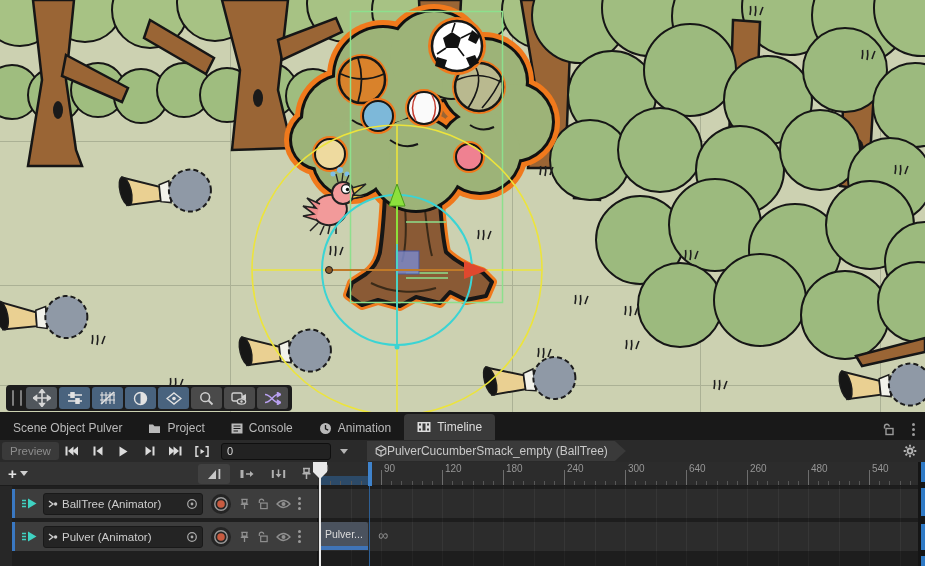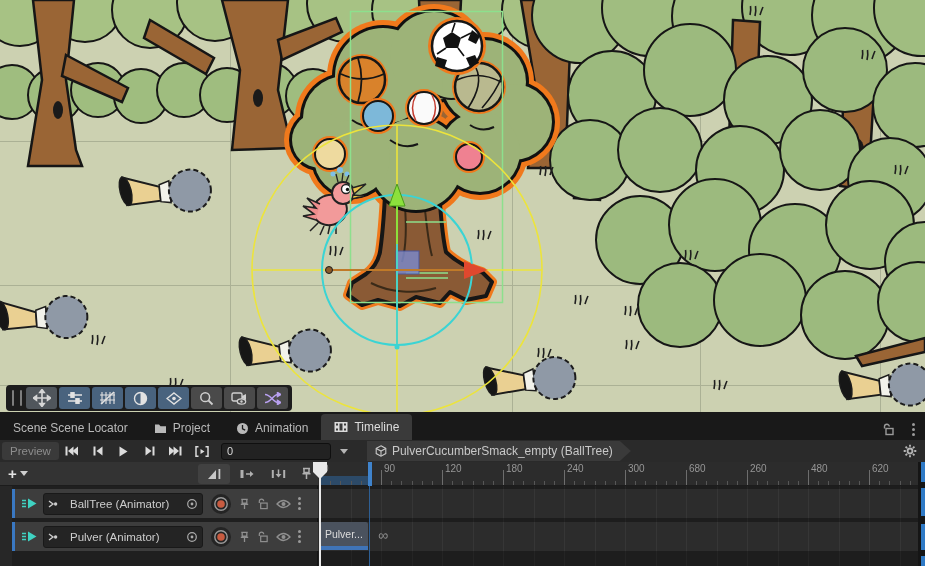--- a/index.html
+++ b/index.html
@@ -26,21 +26,21 @@
   
   #controls{position:absolute;left:0;top:440px;width:925px;height:22px;background:#2a2a2a;
     display:flex;align-items:center;border-bottom:1px solid #1c1c1c;}
   #preview-btn{margin-left:2px;height:18px;padding:0 8px;background:#3a3a3a;border-radius:3px;
     color:#8d8d8d;font-size:11.5px;display:flex;align-items:center;}
   .trbtn{width:26px;height:18px;display:flex;align-items:center;justify-content:center;border-radius:3px;}
   #frame-field{width:98px;height:15px;margin-left:6px;background:#222;border:1px solid #0f0f0f;
     border-radius:3px;color:#d8d8d8;font-size:11px;padding:0 5px;font-family:"Liberation Sans",sans-serif;}
   .caret-down{width:0;height:0;border-left:4px solid transparent;border-right:4px solid transparent;
     border-top:5px solid #b5b5b5;}
-  #breadcrumb{margin-left:10px;height:20px;display:flex;align-items:center;gap:5px;background:#3a3a3a;
+  #breadcrumb{margin-left:10px;height:20px;display:flex;align-items:center;background:#3a3a3a;
     padding:0 18px 0 8px;color:#c8c8c8;font-size:12px;white-space:nowrap;
     clip-path:polygon(0 0,calc(100% - 11px) 0,100% 50%,calc(100% - 11px) 100%,0 100%);}
   #gear-btn{margin-left:auto;margin-right:8px;}
   
   #options-row{position:absolute;left:0;top:462px;width:318px;height:24px;background:#333;
     display:flex;align-items:center;border-bottom:1px solid #1c1c1c;box-sizing:border-box;}
   #add-btn{margin-left:8px;display:flex;align-items:center;gap:3px;color:#e3e3e3;
     font-size:15px;font-weight:bold;}
   #add-btn .caret-down{border-top-color:#cfcfcf;}
   .obtn{height:20px;width:32px;display:flex;align-items:center;justify-content:center;border-radius:3px;}
@@ -51,21 +51,21 @@
   .tick-major{position:absolute;bottom:0;width:1px;height:15px;background:#6d6d6d;}
   .tick-label{position:absolute;top:1px;font-size:10px;color:#969696;}
   #ruler-range{position:absolute;bottom:0;height:9px;background:#2c4a68;}
   
   #track-headers{position:absolute;left:0;top:486px;width:318px;height:80px;background:#1f1f1f;
     border-right:1px solid #141414;box-sizing:border-box;}
   .track-row{position:absolute;left:12px;width:306px;height:29px;background:#3d3d3d;
     display:flex;align-items:center;}
   .track-blue{width:3px;height:29px;background:#3a78c2;margin-right:6px;}
   .binding{height:20px;flex:0 0 150px;background:#242424;border:1px solid #191919;border-radius:3px;
-    display:flex;align-items:center;gap:12px;padding:0 4px;color:#cccccc;font-size:11.5px;}
+    display:flex;align-items:center;gap:4px;padding:0 4px;color:#cccccc;font-size:11.5px;}
   .binding .lbl{flex:1;white-space:nowrap;overflow:hidden;}
   .rec-btn{width:20px;height:20px;border-radius:50%;background:#242424;margin-left:8px;
     display:flex;align-items:center;justify-content:center;}
   .row-icons{display:flex;align-items:center;gap:7px;margin-left:8px;}
   .kebab{display:flex;flex-direction:column;gap:2px;margin-left:7px;}
   .kebab i{width:3px;height:3px;border-radius:50%;background:#9a9a9a;}
   #track-rail{position:absolute;left:0;top:0;width:12px;height:80px;background:#272727;}
   #track-content{position:absolute;left:318px;top:486px;width:600px;height:80px;background:#2c2c2c;}
   #content-grid{position:absolute;inset:0;
     background-image:repeating-linear-gradient(90deg,#363636 0 1px,transparent 1px 30.5px);
@@ -418,27 +418,34 @@
           <path d="M1,2.5 C7,2.5 9,10.5 14,10.5 M1,10.5 C7,10.5 9,2.5 14,2.5" fill="none"></path>
           <polygon points="13.5,0.5 17,2.5 13.5,4.5"></polygon>
             <polygon points="13.5,8.5 17,10.5 13.5,12.5"></polygon>
         </g>
         </svg>
     </div>
   </div>
 
   <div id="tabbar">
     <div class="tab">
-      <span>Scene Scene Locator</span>
+      <span>Scene Object Pulver</span>
     </div>
     <div class="tab">
       <svg width="13" height="11" viewBox="0 0 13 11">
         <path d="M1,1.5 h4 l1.5,1.8 H12 V10 H1 Z" fill="#b9b9b9"></path>
         </svg>
       <span>Project</span>
+    </div>
+    <div class="tab">
+      <svg width="12" height="11" viewBox="0 0 12 11">
+        <rect x="0.5" y="0.5" width="11" height="10" fill="#b9b9b9"></rect>
+        <path d="M2.5,3 H9.5 M2.5,5.5 H9.5 M2.5,8 H7" stroke="#191919" stroke-width="1.2"></path>
+        </svg>
+      <span>Console</span>
     </div>
     <div class="tab">
       <svg width="13" height="13" viewBox="0 0 13 13">
         <circle cx="6.5" cy="6.5" r="5.5" fill="#b9b9b9"></circle>
         <path d="M6.5,3 V6.8 L9.2,8.2" stroke="#191919" stroke-width="1.3" fill="none"></path>
         </svg>
       <span>Animation</span>
     </div>
     <div class="tab active">
       <svg width="14" height="12" viewBox="0 0 14 12">
@@ -632,27 +639,27 @@
       <div class="tick-label" style="left: 66.0002px;">90</div>
       <div class="tick-major" style="left: 124px;"></div>
       <div class="tick-label" style="left: 127px;">120</div>
       <div class="tick-major" style="left: 185.001px;"></div>
       <div class="tick-label" style="left: 188.001px;">180</div>
       <div class="tick-major" style="left: 246.001px;"></div>
       <div class="tick-label" style="left: 249.001px;">240</div>
       <div class="tick-major" style="left: 307.001px;"></div>
       <div class="tick-label" style="left: 310.001px;">300</div>
       <div class="tick-major" style="left: 368.001px;"></div>
-      <div class="tick-label" style="left: 371.001px;">680</div>
+      <div class="tick-label" style="left: 371.001px;">640</div>
       <div class="tick-major" style="left: 429.001px;"></div>
       <div class="tick-label" style="left: 432.001px;">260</div>
       <div class="tick-major" style="left: 490.002px;"></div>
       <div class="tick-label" style="left: 493.002px;">480</div>
       <div class="tick-major" style="left: 551.002px;"></div>
-      <div class="tick-label" style="left: 554.002px;">620</div>
+      <div class="tick-label" style="left: 554.002px;">540</div>
     </div>
 
   <div id="track-headers">
     <div id="track-rail"></div>
     <div class="track-row" style="top:3px">
       <div class="track-blue"></div>
       <svg width="17" height="13" viewBox="0 0 17 13">
         <g stroke="#3fd2c2" stroke-width="1.5">
             <path d="M1,3.5 H5 M1,6.5 H5 M1,9.5 H5"></path>
           </g>

